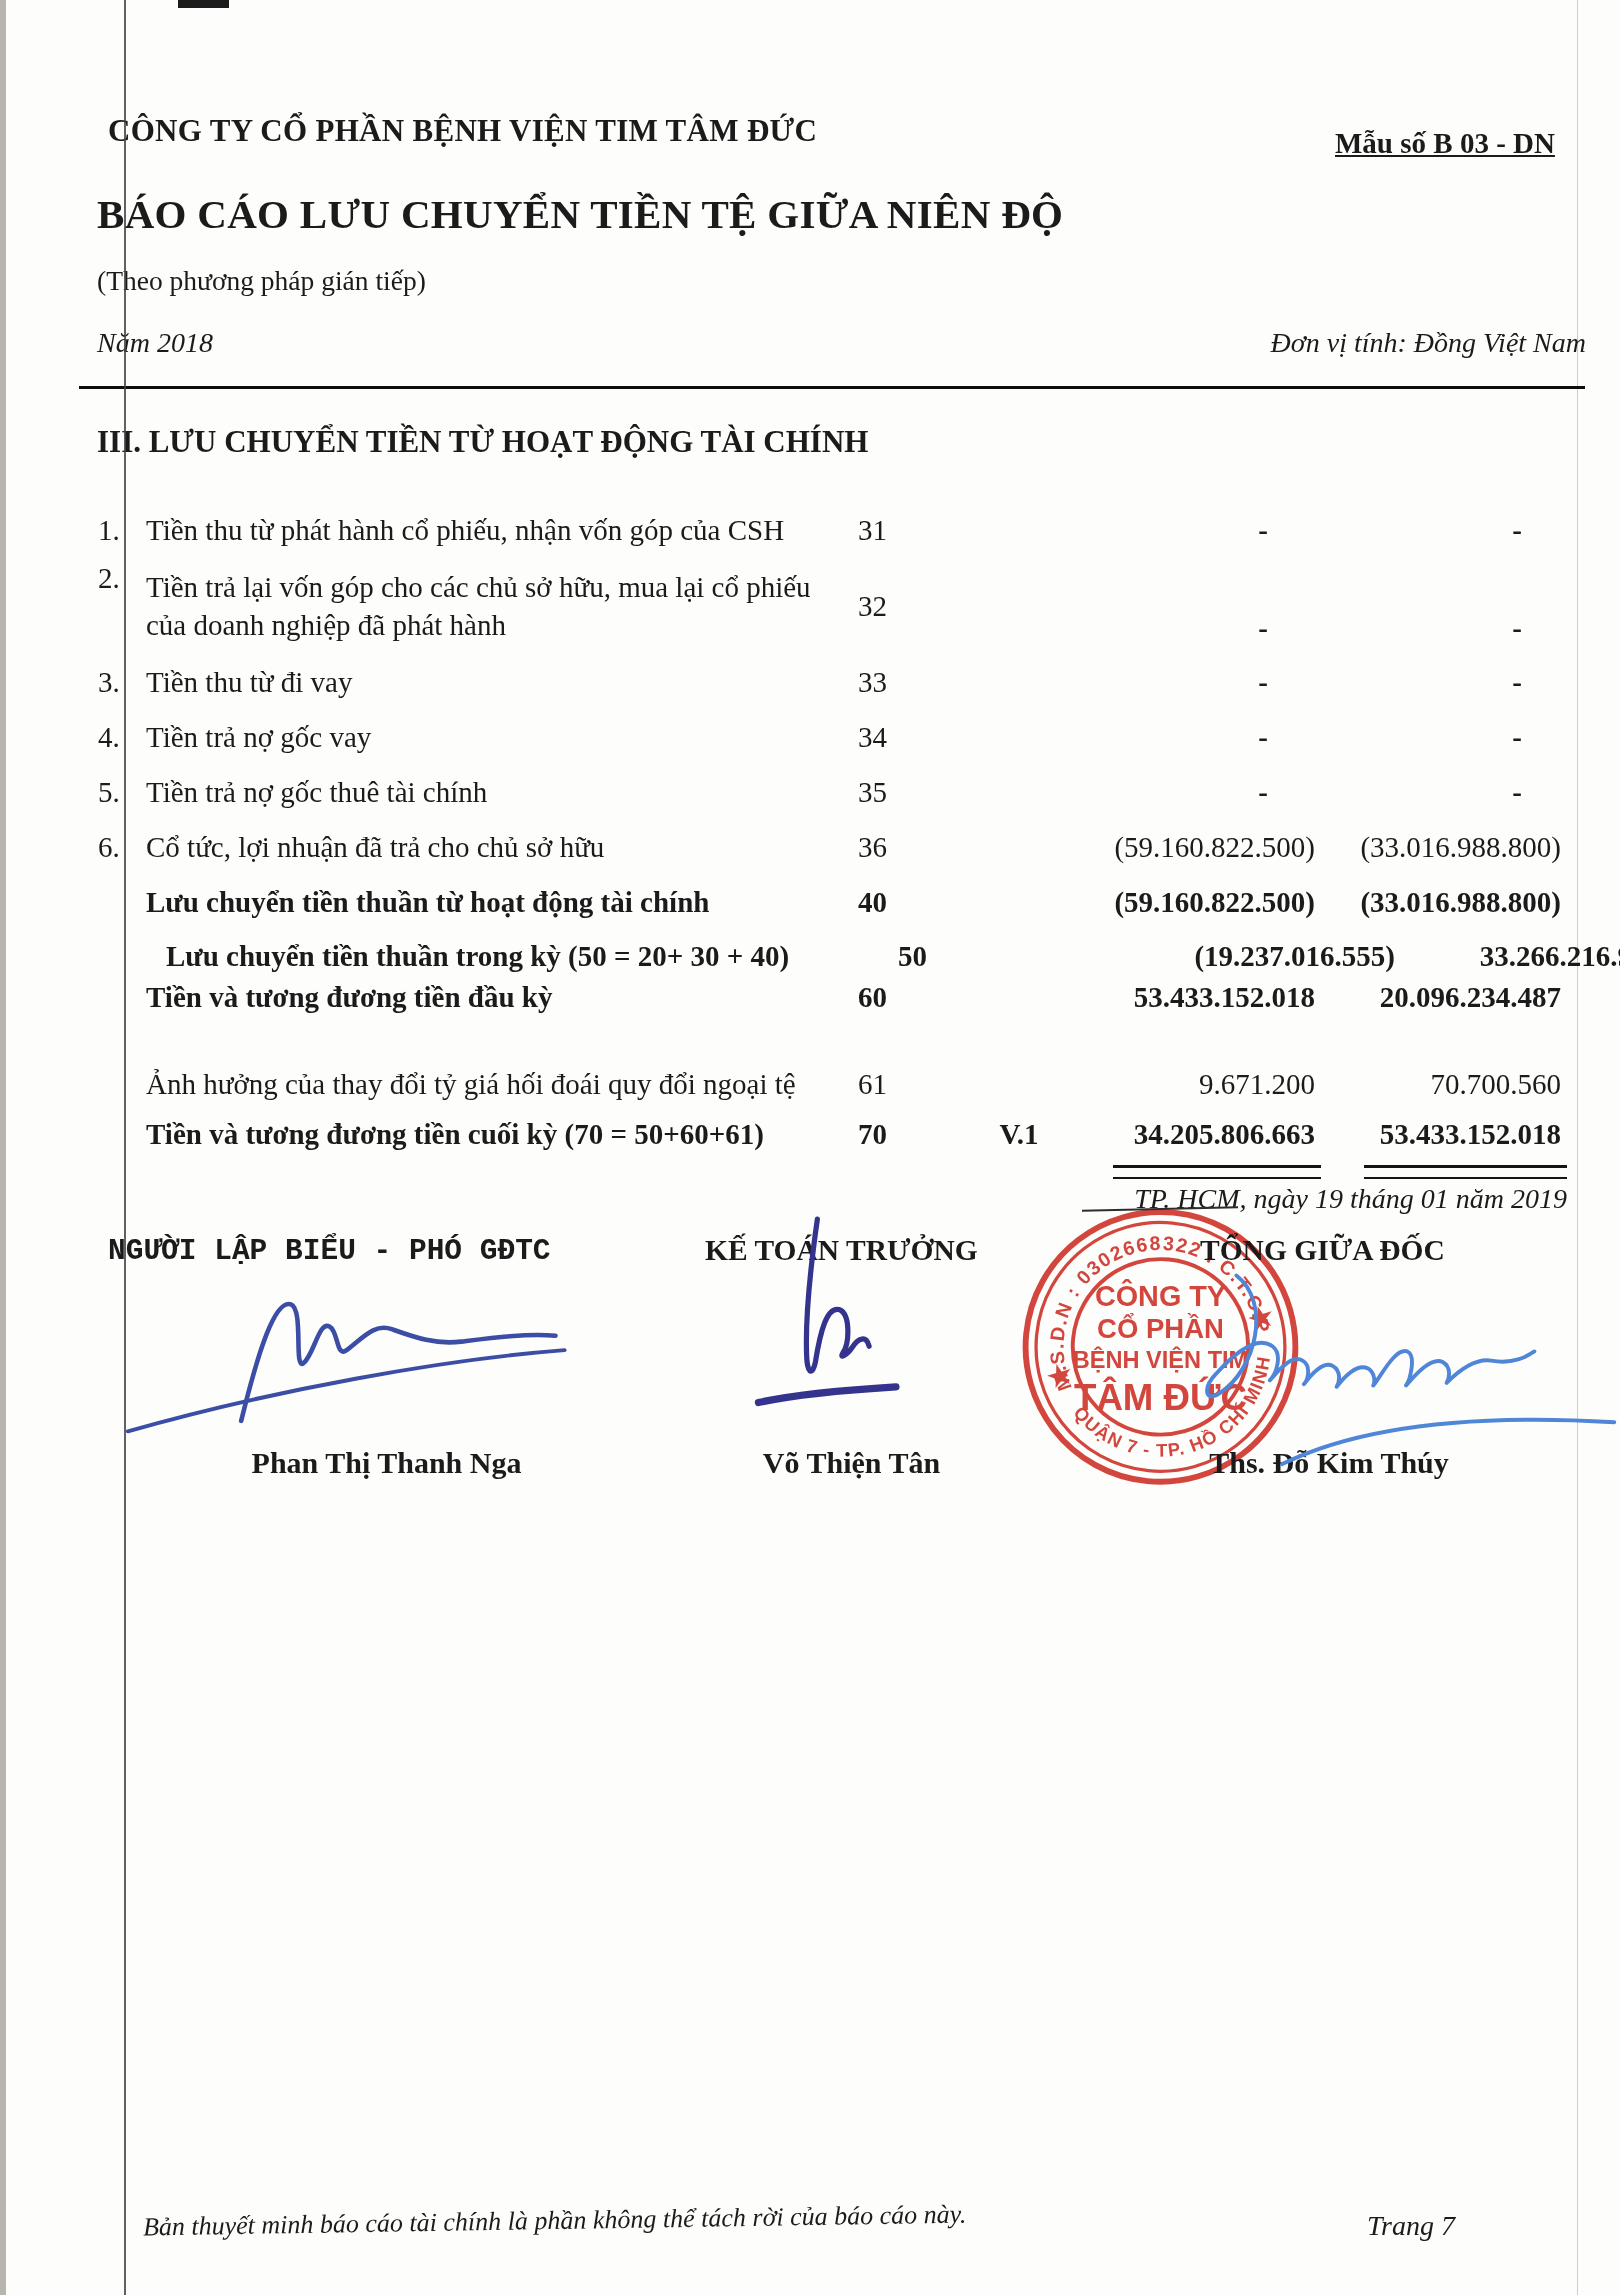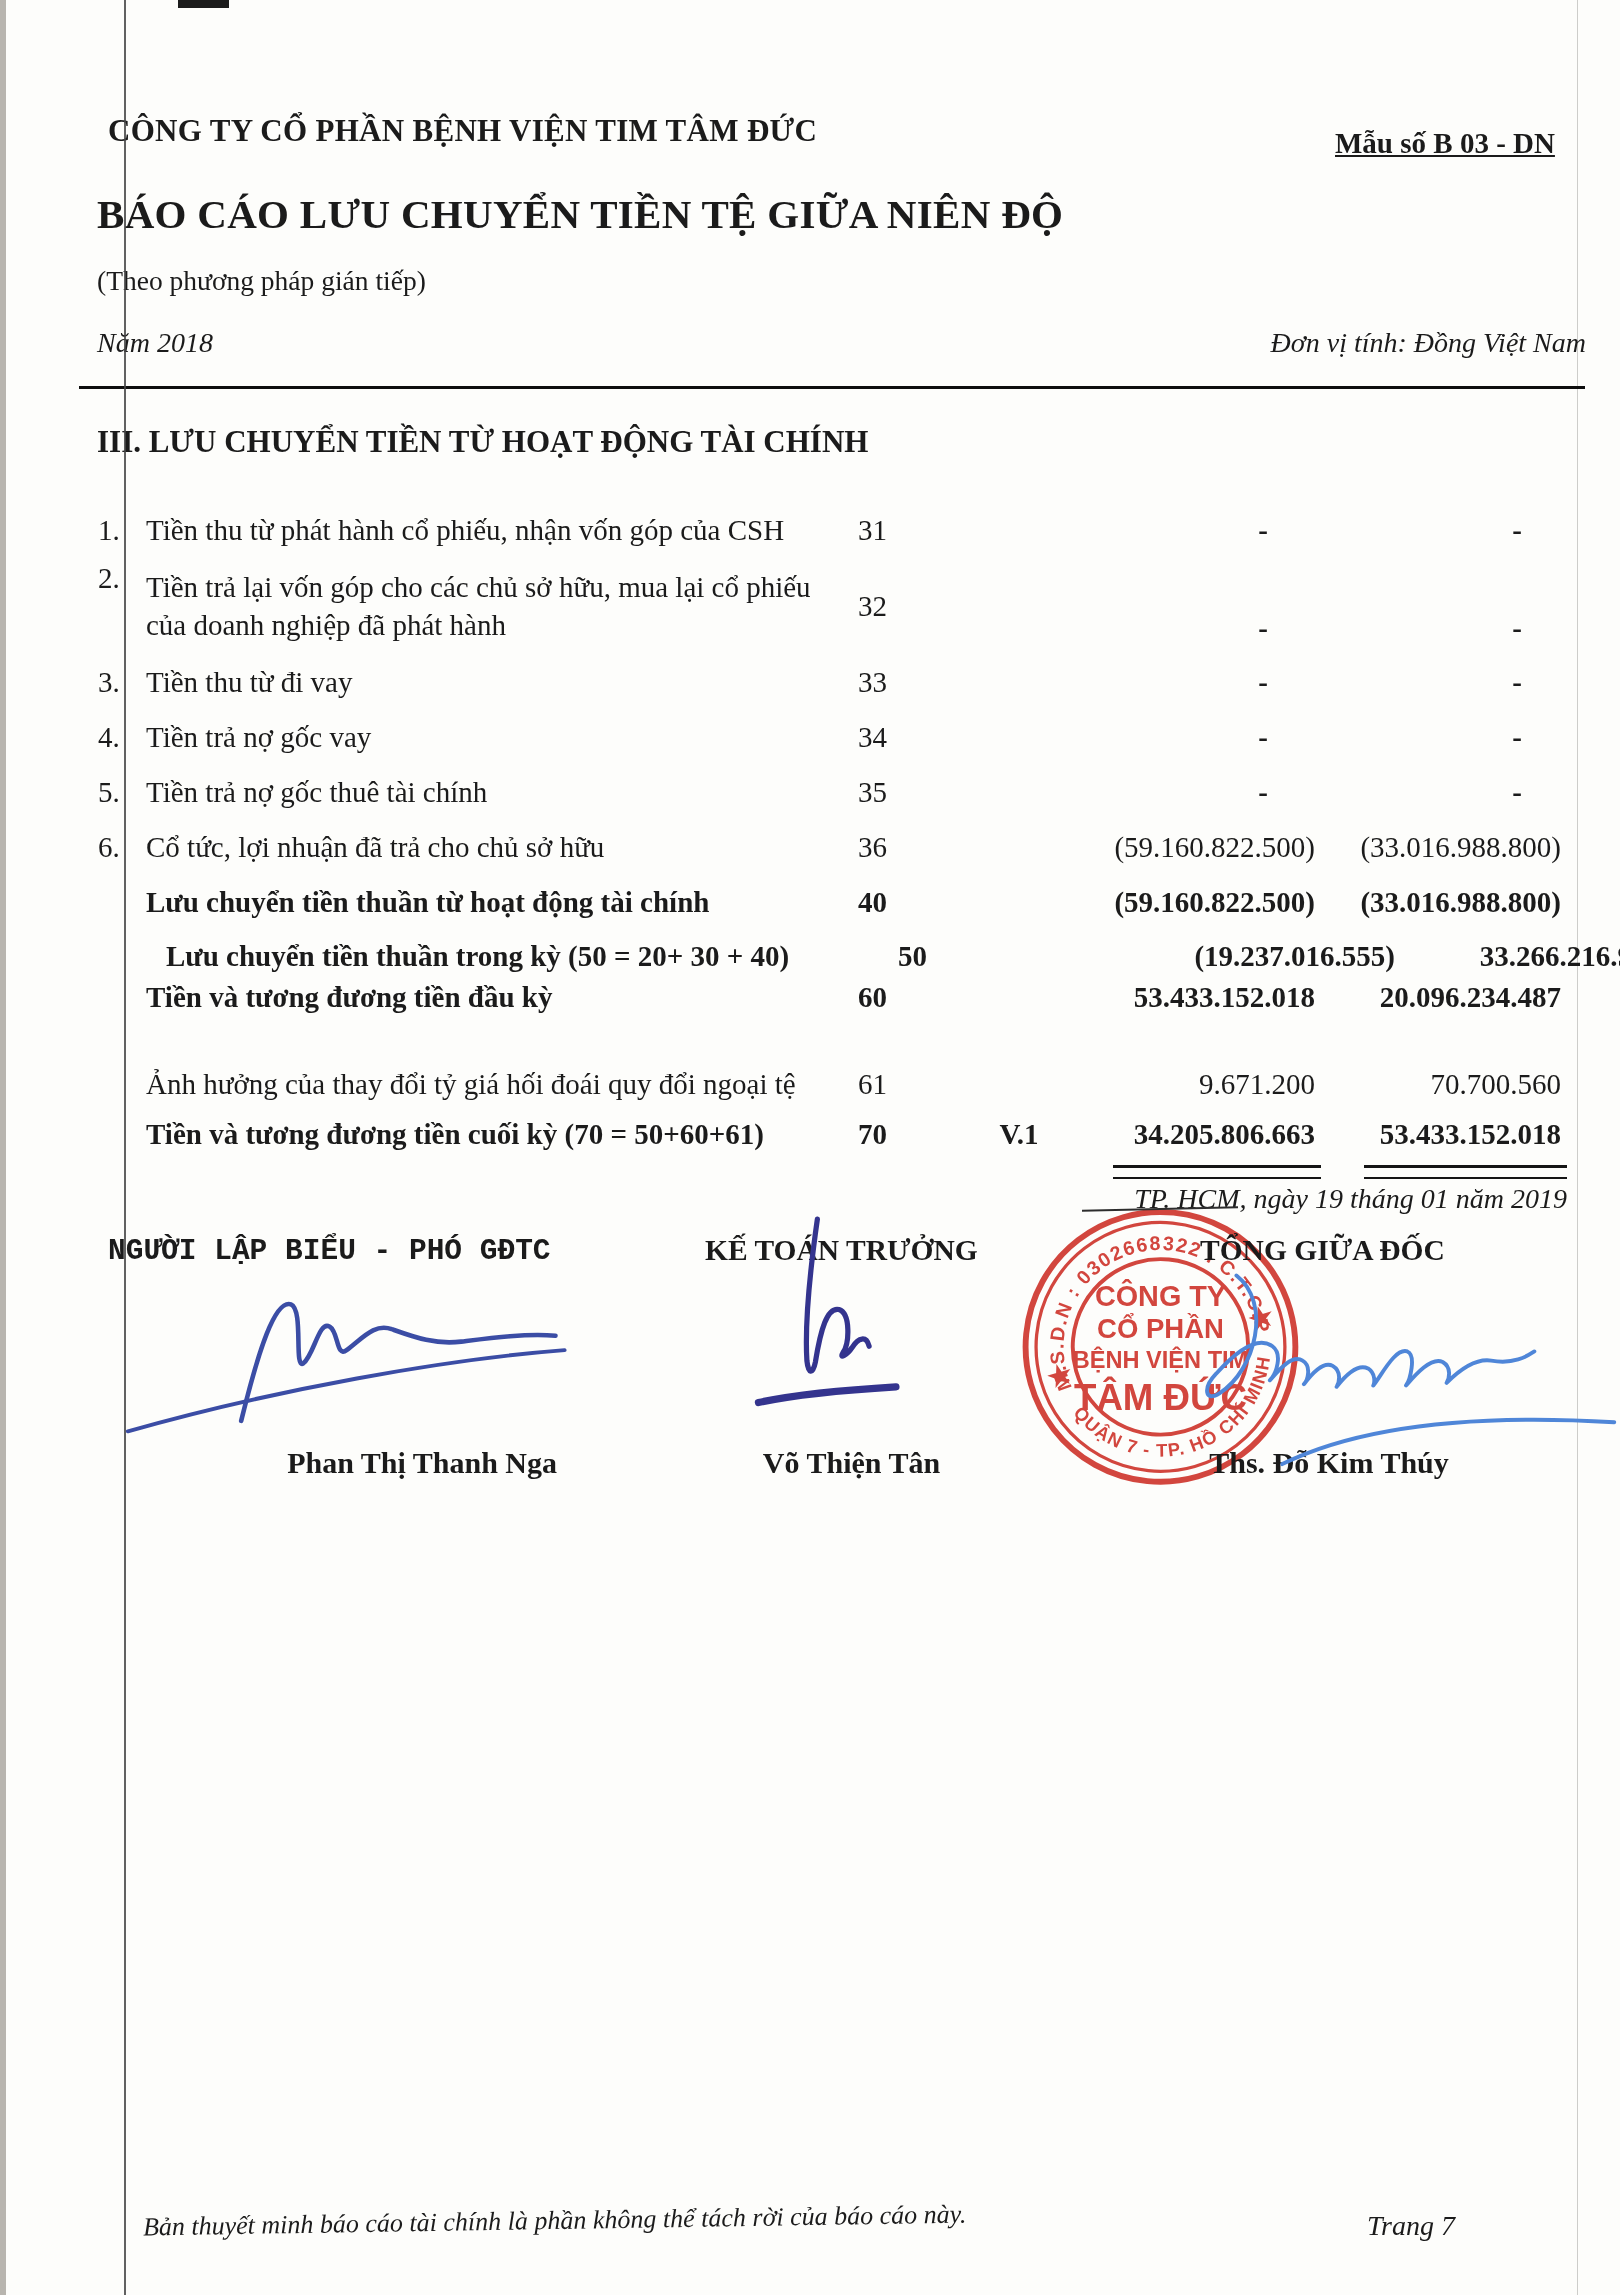--- a/index.html
+++ b/index.html
@@ -48,21 +48,21 @@
        border-bottom:2.6px solid #151515;z-index:2;}
   .dul1{left:1113px;width:208px;} .dul2{left:1364px;width:203px;}
 
   
   .date-line{left:1061px;top:1183px;width:506px;text-align:right;font-size:28px;}
   .strike{left:1082px;top:1208px;width:156px;height:2px;background:#2d2d2d;
           transform:rotate(-1.2deg);z-index:2;}
   .role{top:1234px;font-size:29.5px;}
   .role-0{left:108px;font-family:Liberation Mono, monospace;} .role-1{left:705px;} .role-2{left:1200px;}
   .name{top:1446px;font-size:30px;text-align:center;}
-  .name-0{left:216px;width:341px;text-align:right;} .name-1{left:714px;width:275px;} .name-2{left:1172px;width:314px;}
+  .name-0{left:216px;width:341px;} .name-1{left:714px;width:275px;} .name-2{left:1172px;width:314px;}
 
   .footer-note{left:143px;top:2206px;font-size:26px;transform:rotate(-0.9deg);}
   .footer-page{left:1367px;top:2210px;font-size:28px;}
 
   .stamp-svg{position:absolute;left:0;top:0;z-index:1;}
   .sig-svg{position:absolute;left:0;top:0;z-index:5;pointer-events:none;}
   .stamp-txt{font-family:"Liberation Sans",sans-serif;font-weight:bold;}
 </style>
 </head>
 <body>

